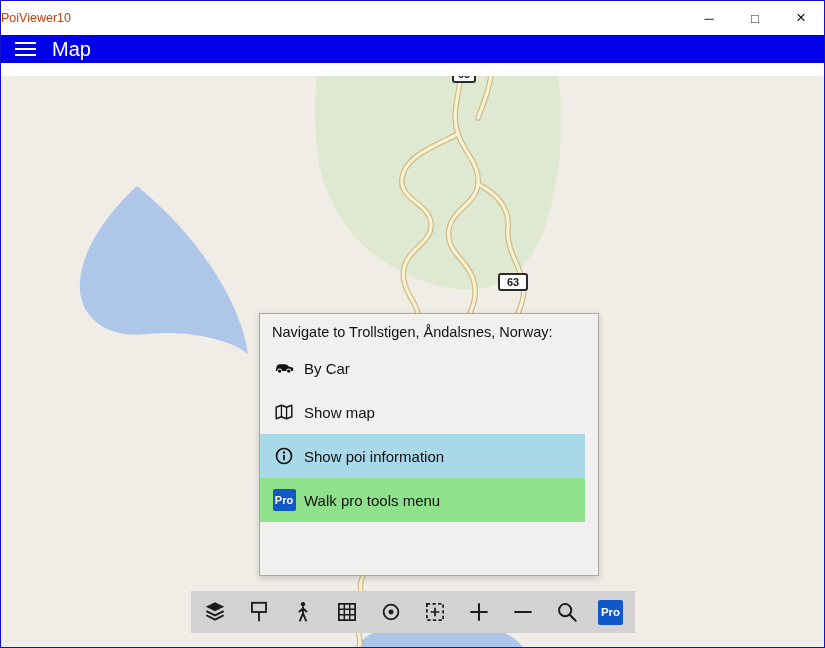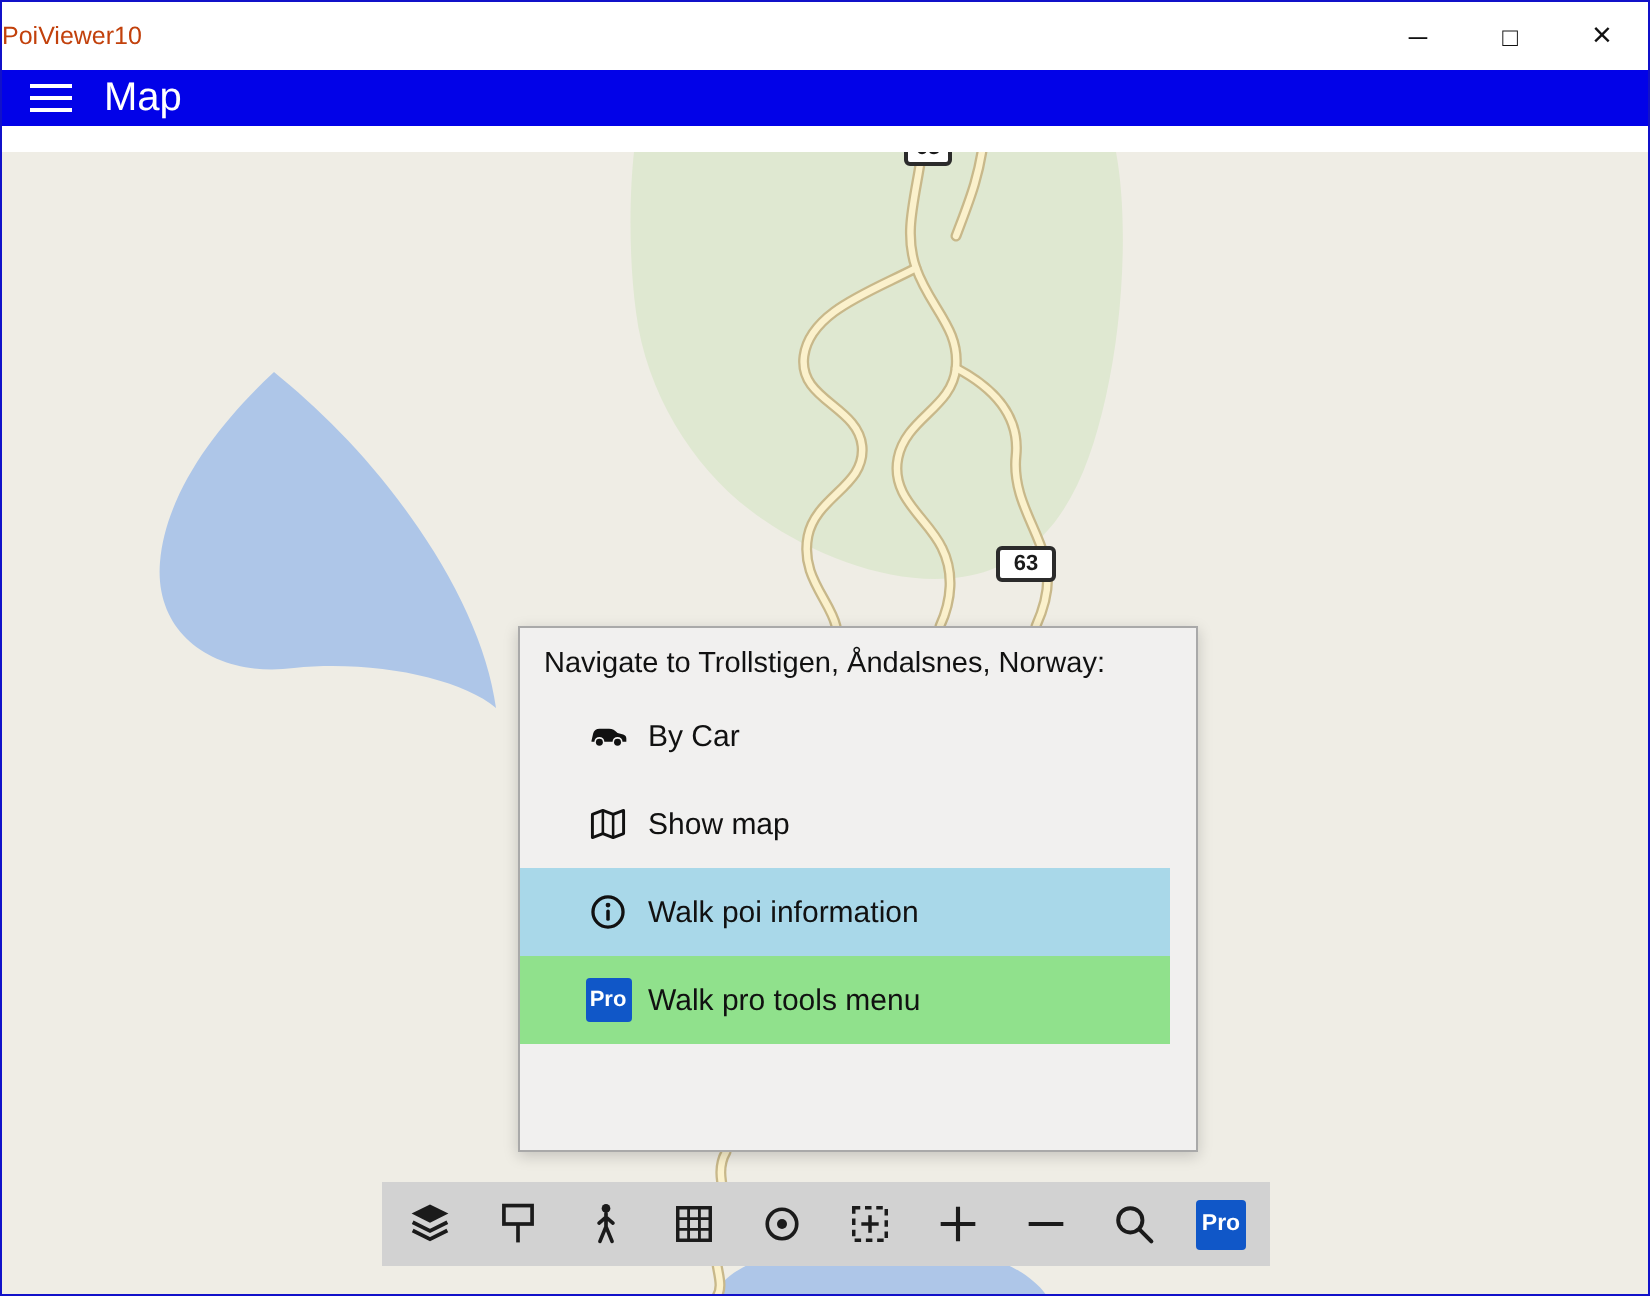--- a/index.html
+++ b/index.html
@@ -21,21 +21,21 @@
 
   
   .map { position:absolute; top:75px; left:0; right:0; bottom:0; overflow:hidden; background:var(--land,#EFEDE5); cursor:default; }
   .map svg.basemap { position:absolute; top:0; left:0; }
 
   .road-sign { position:absolute; background:#fff; border:2px solid #2b2b2b; border-radius:3px; height:18px; display:flex; align-items:center; justify-content:center; font-size:11px; font-weight:bold; color:#1a1a1a; padding:0 3px; }
 
   
   .popup { position:absolute; left:258px; top:237px; width:340px; height:263px; background:var(--menu-bg,#F1F0EF); border:1px solid var(--menu-border,#A9A9A9); box-shadow:0 2px 7px rgba(0,0,0,0.18); }
   .popup-title { font-size:14.5px; color:#111; padding:10px 12px 6px 12px; }
-  .menu-row { height:44px; display:flex; align-items:center; padding-left:32px; margin-right:13px; cursor:pointer; }
+  .menu-row { height:44px; display:flex; align-items:center; padding-left:12px; margin-right:13px; cursor:pointer; }
   .mi { width:24px; display:flex; align-items:center; justify-content:center; margin-right:8px; }
   .ml { font-size:15px; color:#111; }
 
   .pro-badge { display:inline-flex; align-items:center; justify-content:center; color:#fff; font-weight:bold; font-size:11px; border-radius:2px; background:var(--pro-badge,#1057C8); }
   .mi .pro-badge { width:23px; height:22px; }
 
   
   .toolbar { position:absolute; left:50%; transform:translateX(-50%); bottom:14px; height:42px; display:flex; align-items:center; background:var(--toolbar-bg,#D2D2D2); padding:0 2px; }
   .tb-btn { width:44px; height:42px; display:flex; align-items:center; justify-content:center; background:transparent; border:none; cursor:pointer; padding:0; }
   .tb-btn .pro-badge { width:25px; height:25px; font-size:11.5px; }
@@ -124,21 +124,21 @@
       </div>
 
       <div class="menu-row" style="background: rgb(169, 216, 233);">
         <span class="mi">
           <svg width="22" height="22" viewBox="0 0 24 24">
             <circle cx="12" cy="12" r="8.2" fill="none" stroke="#111" stroke-width="1.8"></circle>
             <circle cx="12" cy="8.2" r="1.3" fill="#111"></circle>
             <rect x="11.05" y="10.6" width="1.9" height="6.2" rx="0.9" fill="#111"></rect>
           </svg>
         </span>
-        <span class="ml">Walk poi information</span>
+        <span class="ml">Show poi information</span>
       </div>
 
       <div class="menu-row" style="background: rgb(144, 225, 140);">
         <span class="mi">
             <span class="pro-badge" style="background: rgb(16, 87, 200);">Pro</span>
           </span>
         <span class="ml">Walk pro tools menu</span>
       </div>
     </div>
 

